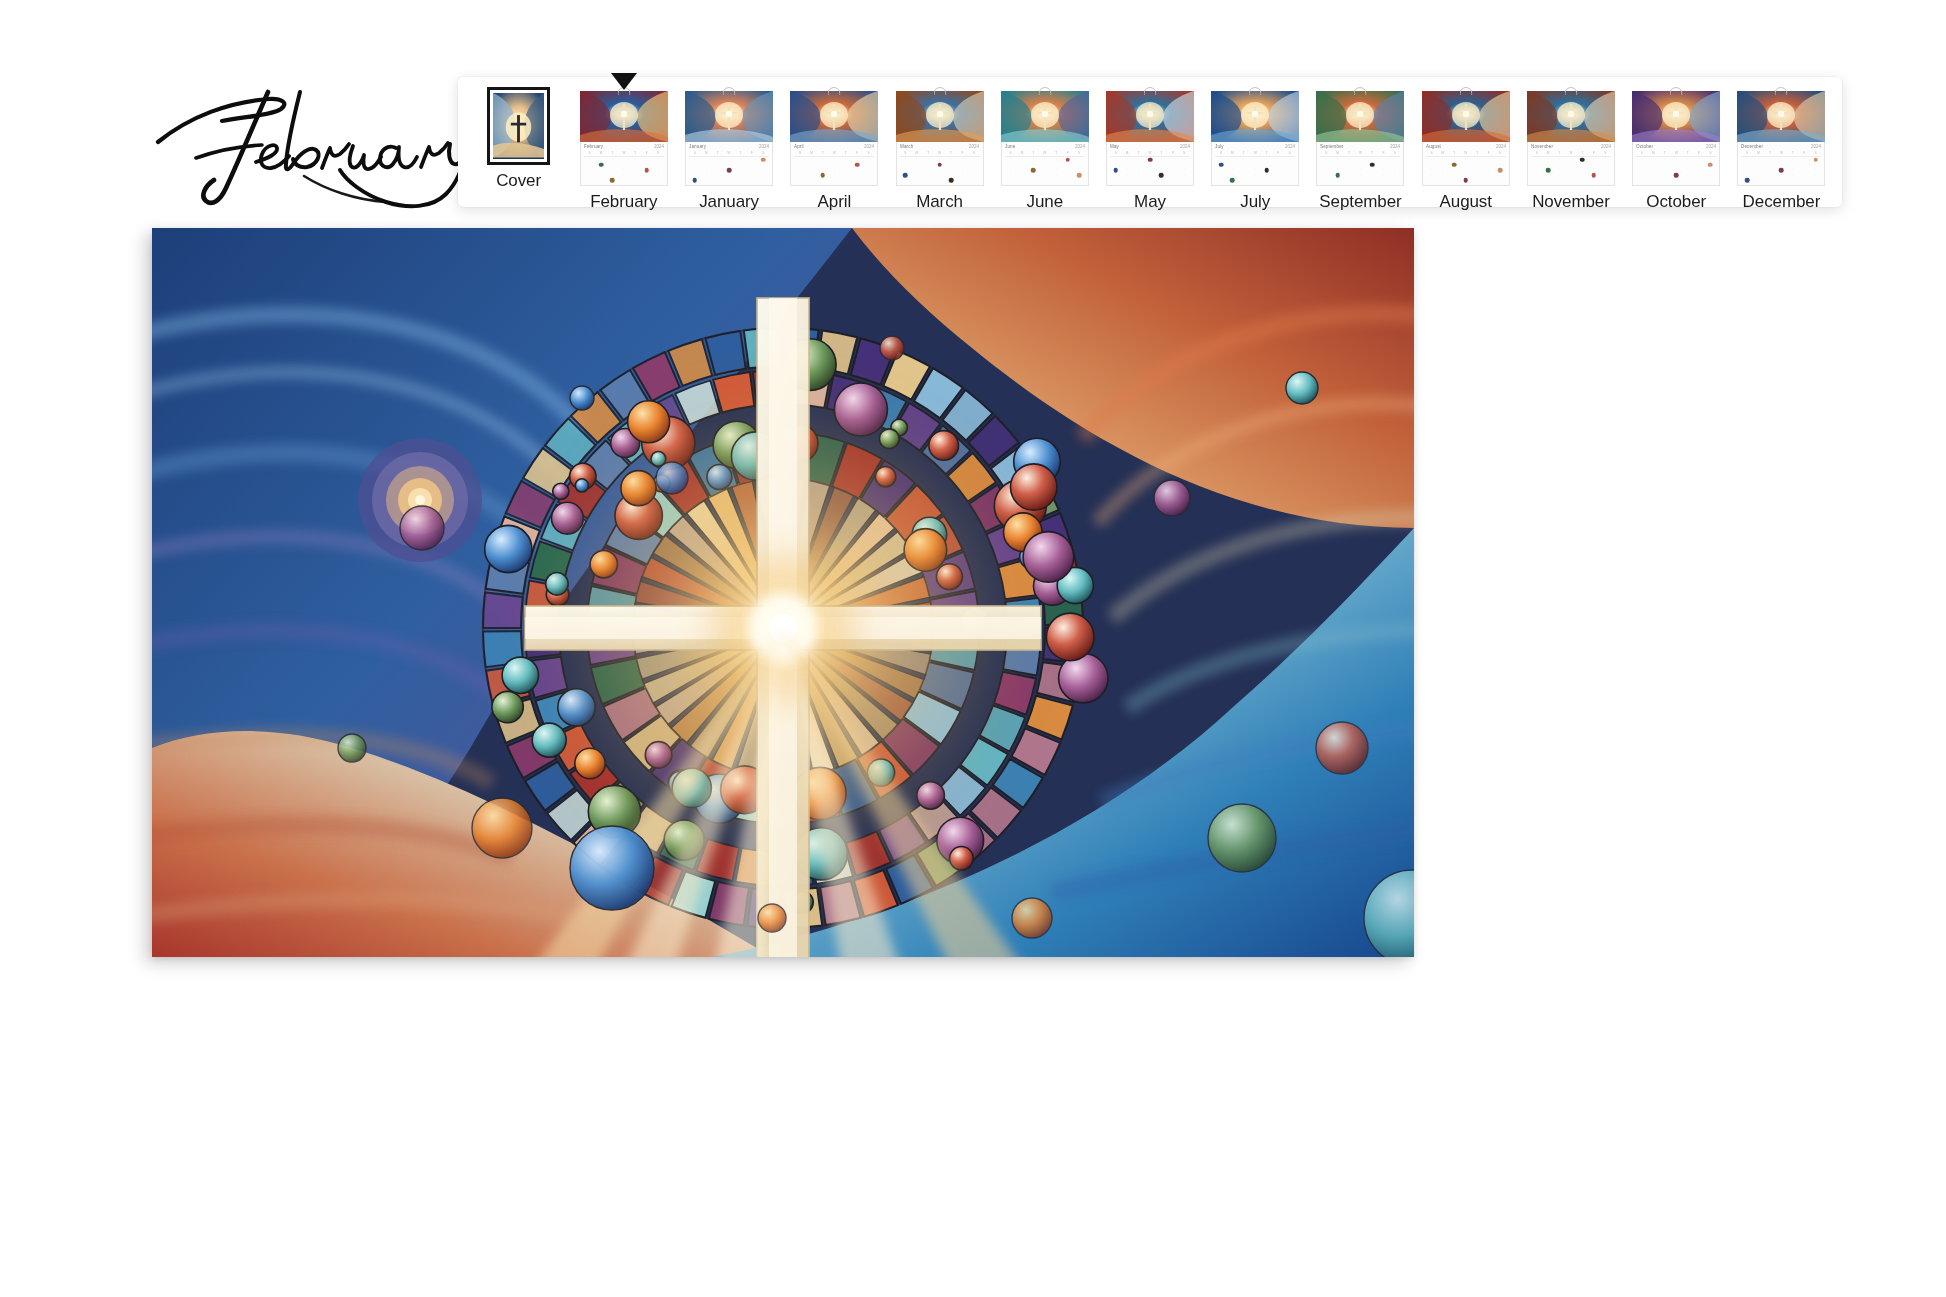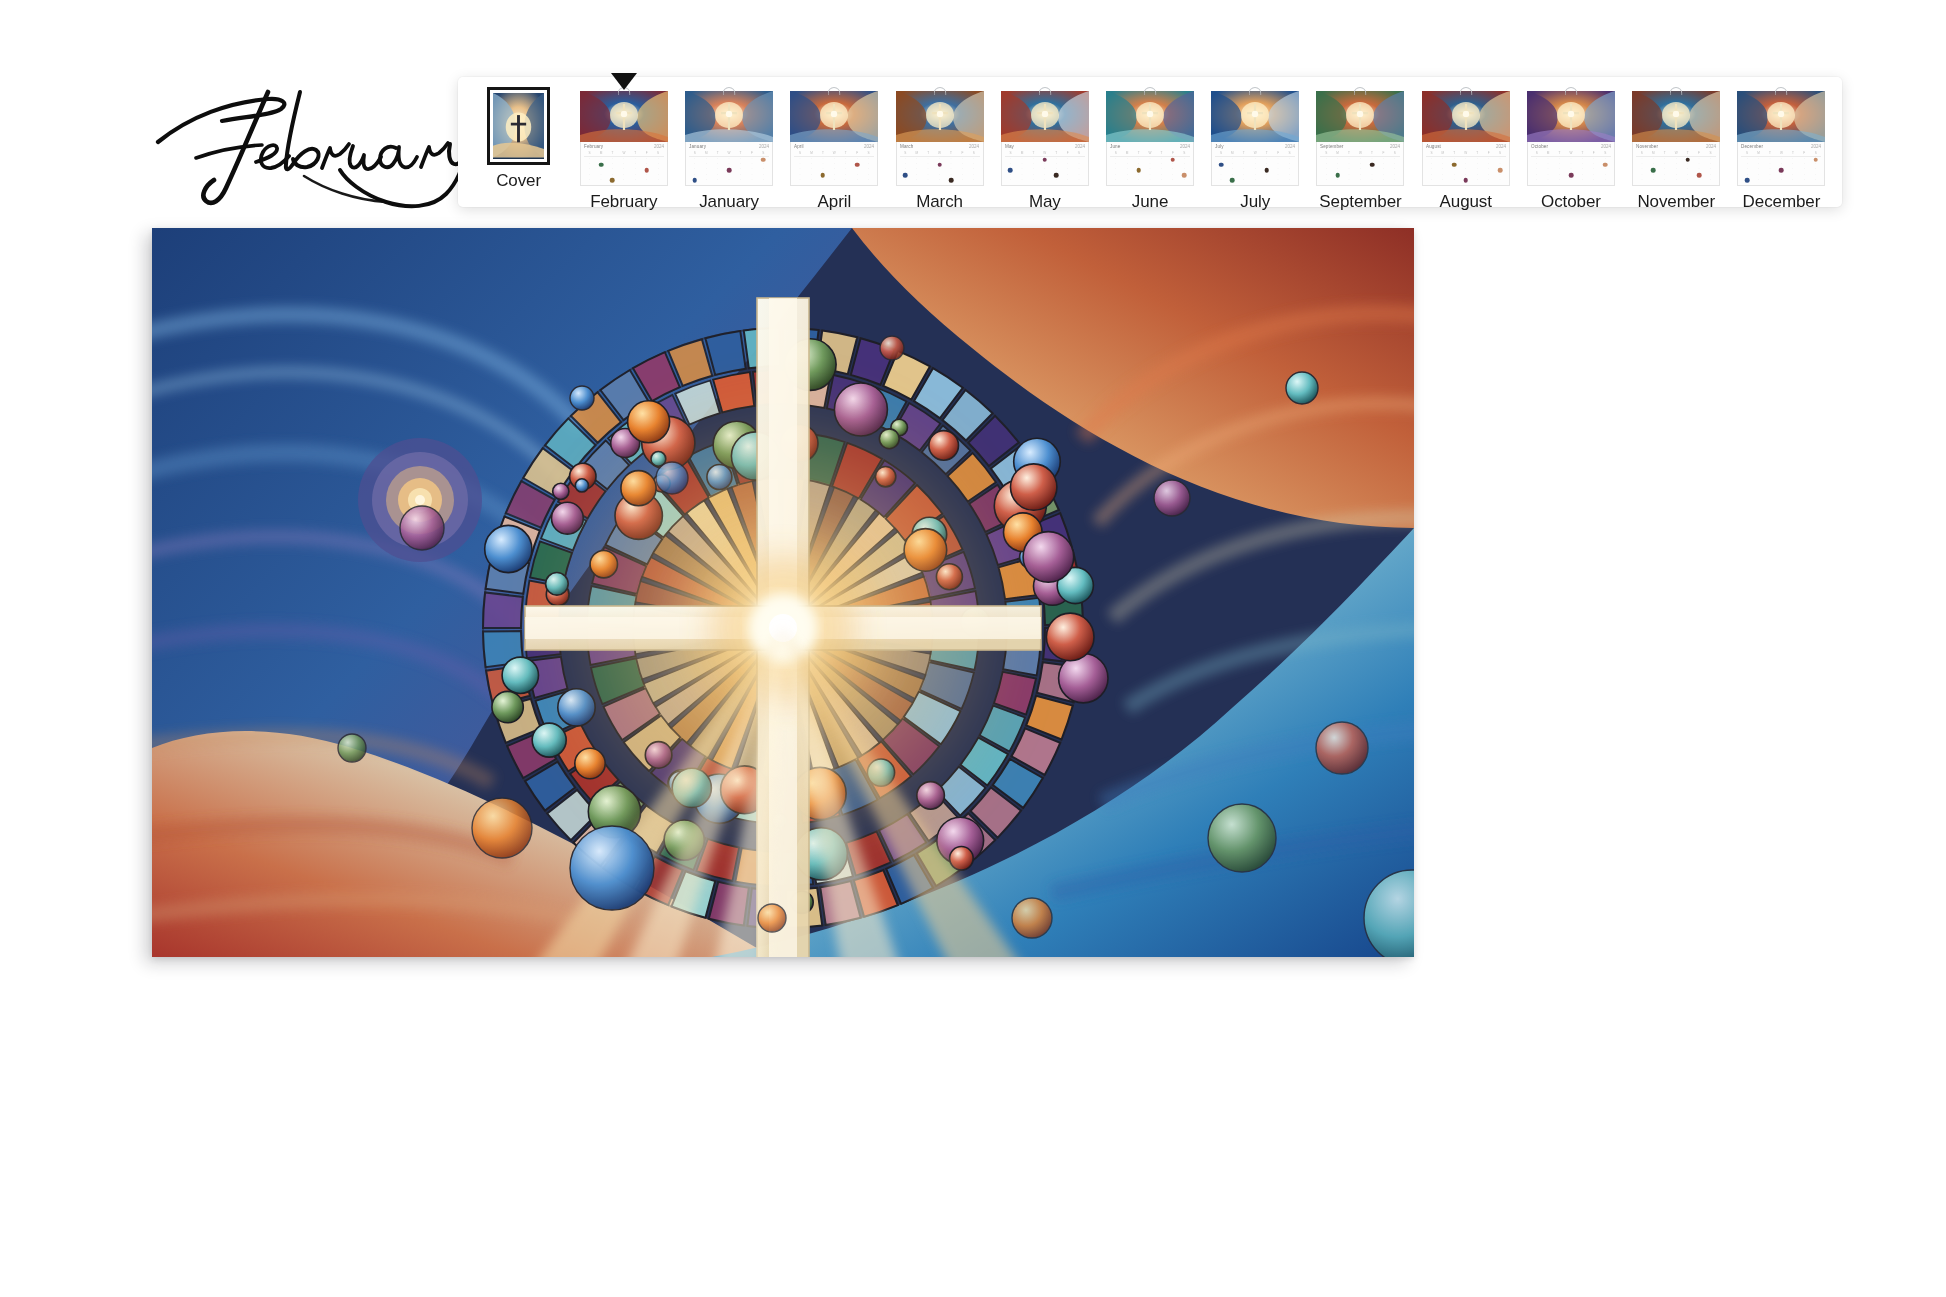--- a/index.html
+++ b/index.html
@@ -560,20 +560,95 @@
           </div>
         </div>
       </div>
       <div class="thumb-label">March</div>
     </div>
     <div class="thumb-cell">
       <div class="cal-thumb">
         <div class="cal-hook"></div>
         <div class="cal-art"><svg viewBox="0 0 88 51" preserveAspectRatio="none">
             <defs>
+              <radialGradient id="ma6" cx="50%" cy="45%" r="60%">
+                <stop offset="0%" stop-color="#fff6de"></stop>
+                <stop offset="38%" stop-color="#d4804a"></stop>
+                <stop offset="100%" stop-color="#2a7f8c"></stop>
+              </radialGradient>
+            </defs>
+            <rect width="88" height="51" fill="url(#ma6)"></rect>
+            <path d="M0 0 C22 6 34 18 30 32 C26 45 10 48 0 51 Z" fill="#2a7f8c" opacity="0.7"></path>
+            <path d="M88 0 C66 7 54 18 58 32 C62 45 78 48 88 51 Z" fill="#54619b" opacity="0.65"></path>
+            <path d="M0 44 C24 36 62 36 88 46 L88 51 L0 51 Z" fill="#8ed0d4" opacity="0.6"></path>
+            <ellipse cx="44" cy="24" rx="14" ry="13" fill="#fff0c8" opacity="0.75"></ellipse>
+            <rect x="42.9" y="13" width="2.2" height="26" fill="#efe2bd"></rect>
+            <rect x="36" y="21" width="16" height="2.2" fill="#efe2bd"></rect>
+            <circle cx="44" cy="23" r="3.2" fill="#fffaea"></circle>
+          </svg></div>
+        <div class="cal-grid-box">
+          <div class="cal-hdr">
+            <span class="m">June</span>
+            <span class="y">2024</span>
+          </div>
+          <div class="cal-dow">
+            <span>S</span>
+            <span>M</span>
+            <span>T</span>
+            <span>W</span>
+            <span>T</span>
+            <span>F</span>
+            <span>S</span>
+          </div>
+          <div class="cal-weeks">
+            <div class="cal-day">·</div>
+            <div class="cal-day">·</div>
+            <div class="cal-day">·</div>
+            <div class="cal-day">·</div>
+            <div class="cal-day">·</div>
+            <div class="cal-day">·<span class="dot" style="background: rgb(176, 86, 74);"></span></div>
+            <div class="cal-day">·</div>
+            <div class="cal-day">·</div>
+            <div class="cal-day">·</div>
+            <div class="cal-day">·</div>
+            <div class="cal-day">·</div>
+            <div class="cal-day">·</div>
+            <div class="cal-day">·</div>
+            <div class="cal-day">·</div>
+            <div class="cal-day">·</div>
+            <div class="cal-day">·</div>
+            <div class="cal-day">·<span class="dot" style="background: rgb(140, 106, 47);"></span></div>
+            <div class="cal-day">·</div>
+            <div class="cal-day">·</div>
+            <div class="cal-day">·</div>
+            <div class="cal-day">·</div>
+            <div class="cal-day">·</div>
+            <div class="cal-day">·</div>
+            <div class="cal-day">·</div>
+            <div class="cal-day">·</div>
+            <div class="cal-day">·</div>
+            <div class="cal-day">·</div>
+            <div class="cal-day">·<span class="dot" style="background: rgb(201, 143, 106);"></span></div>
+            <div class="cal-day">·</div>
+            <div class="cal-day">·</div>
+            <div class="cal-day">·</div>
+            <div class="cal-day">·</div>
+            <div class="cal-day">·</div>
+            <div class="cal-day">·</div>
+            <div class="cal-day">·</div>
+          </div>
+        </div>
+      </div>
+      <div class="thumb-label">June</div>
+    </div>
+    <div class="thumb-cell">
+      <div class="cal-thumb">
+        <div class="cal-hook"></div>
+        <div class="cal-art"><svg viewBox="0 0 88 51" preserveAspectRatio="none">
+            <defs>
               <radialGradient id="ma5" cx="50%" cy="45%" r="60%">
                 <stop offset="0%" stop-color="#fff6de"></stop>
                 <stop offset="38%" stop-color="#2f6f9c"></stop>
                 <stop offset="100%" stop-color="#a03a2c"></stop>
               </radialGradient>
             </defs>
             <rect width="88" height="51" fill="url(#ma5)"></rect>
             <path d="M0 0 C22 6 34 18 30 32 C26 45 10 48 0 51 Z" fill="#a03a2c" opacity="0.7"></path>
             <path d="M88 0 C66 7 54 18 58 32 C62 45 78 48 88 51 Z" fill="#cdd9e2" opacity="0.65"></path>
             <path d="M0 44 C24 36 62 36 88 46 L88 51 L0 51 Z" fill="#e08a4c" opacity="0.6"></path>
@@ -629,95 +704,20 @@
             <div class="cal-day">·</div>
             <div class="cal-day">·</div>
             <div class="cal-day">·</div>
             <div class="cal-day">·</div>
             <div class="cal-day">·</div>
             <div class="cal-day">·</div>
           </div>
         </div>
       </div>
       <div class="thumb-label">May</div>
-    </div>
-    <div class="thumb-cell">
-      <div class="cal-thumb">
-        <div class="cal-hook"></div>
-        <div class="cal-art"><svg viewBox="0 0 88 51" preserveAspectRatio="none">
-            <defs>
-              <radialGradient id="ma6" cx="50%" cy="45%" r="60%">
-                <stop offset="0%" stop-color="#fff6de"></stop>
-                <stop offset="38%" stop-color="#d4804a"></stop>
-                <stop offset="100%" stop-color="#2a7f8c"></stop>
-              </radialGradient>
-            </defs>
-            <rect width="88" height="51" fill="url(#ma6)"></rect>
-            <path d="M0 0 C22 6 34 18 30 32 C26 45 10 48 0 51 Z" fill="#2a7f8c" opacity="0.7"></path>
-            <path d="M88 0 C66 7 54 18 58 32 C62 45 78 48 88 51 Z" fill="#54619b" opacity="0.65"></path>
-            <path d="M0 44 C24 36 62 36 88 46 L88 51 L0 51 Z" fill="#8ed0d4" opacity="0.6"></path>
-            <ellipse cx="44" cy="24" rx="14" ry="13" fill="#fff0c8" opacity="0.75"></ellipse>
-            <rect x="42.9" y="13" width="2.2" height="26" fill="#efe2bd"></rect>
-            <rect x="36" y="21" width="16" height="2.2" fill="#efe2bd"></rect>
-            <circle cx="44" cy="23" r="3.2" fill="#fffaea"></circle>
-          </svg></div>
-        <div class="cal-grid-box">
-          <div class="cal-hdr">
-            <span class="m">June</span>
-            <span class="y">2024</span>
-          </div>
-          <div class="cal-dow">
-            <span>S</span>
-            <span>M</span>
-            <span>T</span>
-            <span>W</span>
-            <span>T</span>
-            <span>F</span>
-            <span>S</span>
-          </div>
-          <div class="cal-weeks">
-            <div class="cal-day">·</div>
-            <div class="cal-day">·</div>
-            <div class="cal-day">·</div>
-            <div class="cal-day">·</div>
-            <div class="cal-day">·</div>
-            <div class="cal-day">·<span class="dot" style="background: rgb(176, 86, 74);"></span></div>
-            <div class="cal-day">·</div>
-            <div class="cal-day">·</div>
-            <div class="cal-day">·</div>
-            <div class="cal-day">·</div>
-            <div class="cal-day">·</div>
-            <div class="cal-day">·</div>
-            <div class="cal-day">·</div>
-            <div class="cal-day">·</div>
-            <div class="cal-day">·</div>
-            <div class="cal-day">·</div>
-            <div class="cal-day">·<span class="dot" style="background: rgb(140, 106, 47);"></span></div>
-            <div class="cal-day">·</div>
-            <div class="cal-day">·</div>
-            <div class="cal-day">·</div>
-            <div class="cal-day">·</div>
-            <div class="cal-day">·</div>
-            <div class="cal-day">·</div>
-            <div class="cal-day">·</div>
-            <div class="cal-day">·</div>
-            <div class="cal-day">·</div>
-            <div class="cal-day">·</div>
-            <div class="cal-day">·<span class="dot" style="background: rgb(201, 143, 106);"></span></div>
-            <div class="cal-day">·</div>
-            <div class="cal-day">·</div>
-            <div class="cal-day">·</div>
-            <div class="cal-day">·</div>
-            <div class="cal-day">·</div>
-            <div class="cal-day">·</div>
-            <div class="cal-day">·</div>
-          </div>
-        </div>
-      </div>
-      <div class="thumb-label">June</div>
     </div>
     <div class="thumb-cell">
       <div class="cal-thumb">
         <div class="cal-hook"></div>
         <div class="cal-art"><svg viewBox="0 0 88 51" preserveAspectRatio="none">
             <defs>
               <radialGradient id="ma7" cx="50%" cy="45%" r="60%">
                 <stop offset="0%" stop-color="#fff6de"></stop>
                 <stop offset="38%" stop-color="#e2a05c"></stop>
                 <stop offset="100%" stop-color="#1f4f8c"></stop>
@@ -935,20 +935,95 @@
           </div>
         </div>
       </div>
       <div class="thumb-label">August</div>
     </div>
     <div class="thumb-cell">
       <div class="cal-thumb">
         <div class="cal-hook"></div>
         <div class="cal-art"><svg viewBox="0 0 88 51" preserveAspectRatio="none">
             <defs>
+              <radialGradient id="ma11" cx="50%" cy="45%" r="60%">
+                <stop offset="0%" stop-color="#fff6de"></stop>
+                <stop offset="38%" stop-color="#2f6f9c"></stop>
+                <stop offset="100%" stop-color="#7a3a2a"></stop>
+              </radialGradient>
+            </defs>
+            <rect width="88" height="51" fill="url(#ma11)"></rect>
+            <path d="M0 0 C22 6 34 18 30 32 C26 45 10 48 0 51 Z" fill="#7a3a2a" opacity="0.7"></path>
+            <path d="M88 0 C66 7 54 18 58 32 C62 45 78 48 88 51 Z" fill="#e0d0b0" opacity="0.65"></path>
+            <path d="M0 44 C24 36 62 36 88 46 L88 51 L0 51 Z" fill="#d4904c" opacity="0.6"></path>
+            <ellipse cx="44" cy="24" rx="14" ry="13" fill="#fff0c8" opacity="0.75"></ellipse>
+            <rect x="42.9" y="13" width="2.2" height="26" fill="#efe2bd"></rect>
+            <rect x="36" y="21" width="16" height="2.2" fill="#efe2bd"></rect>
+            <circle cx="44" cy="23" r="3.2" fill="#fffaea"></circle>
+          </svg></div>
+        <div class="cal-grid-box">
+          <div class="cal-hdr">
+            <span class="m">November</span>
+            <span class="y">2024</span>
+          </div>
+          <div class="cal-dow">
+            <span>S</span>
+            <span>M</span>
+            <span>T</span>
+            <span>W</span>
+            <span>T</span>
+            <span>F</span>
+            <span>S</span>
+          </div>
+          <div class="cal-weeks">
+            <div class="cal-day">·</div>
+            <div class="cal-day">·</div>
+            <div class="cal-day">·</div>
+            <div class="cal-day">·</div>
+            <div class="cal-day">·<span class="dot" style="background: rgb(58, 42, 34);"></span></div>
+            <div class="cal-day">·</div>
+            <div class="cal-day">·</div>
+            <div class="cal-day">·</div>
+            <div class="cal-day">·</div>
+            <div class="cal-day">·</div>
+            <div class="cal-day">·</div>
+            <div class="cal-day">·</div>
+            <div class="cal-day">·</div>
+            <div class="cal-day">·</div>
+            <div class="cal-day">·</div>
+            <div class="cal-day">·<span class="dot" style="background: rgb(58, 111, 74);"></span></div>
+            <div class="cal-day">·</div>
+            <div class="cal-day">·</div>
+            <div class="cal-day">·</div>
+            <div class="cal-day">·</div>
+            <div class="cal-day">·</div>
+            <div class="cal-day">·</div>
+            <div class="cal-day">·</div>
+            <div class="cal-day">·</div>
+            <div class="cal-day">·</div>
+            <div class="cal-day">·</div>
+            <div class="cal-day">·<span class="dot" style="background: rgb(176, 86, 74);"></span></div>
+            <div class="cal-day">·</div>
+            <div class="cal-day">·</div>
+            <div class="cal-day">·</div>
+            <div class="cal-day">·</div>
+            <div class="cal-day">·</div>
+            <div class="cal-day">·</div>
+            <div class="cal-day">·</div>
+            <div class="cal-day">·</div>
+          </div>
+        </div>
+      </div>
+      <div class="thumb-label">November</div>
+    </div>
+    <div class="thumb-cell">
+      <div class="cal-thumb">
+        <div class="cal-hook"></div>
+        <div class="cal-art"><svg viewBox="0 0 88 51" preserveAspectRatio="none">
+            <defs>
               <radialGradient id="ma10" cx="50%" cy="45%" r="60%">
                 <stop offset="0%" stop-color="#fff6de"></stop>
                 <stop offset="38%" stop-color="#d4874a"></stop>
                 <stop offset="100%" stop-color="#4a2f6f"></stop>
               </radialGradient>
             </defs>
             <rect width="88" height="51" fill="url(#ma10)"></rect>
             <path d="M0 0 C22 6 34 18 30 32 C26 45 10 48 0 51 Z" fill="#4a2f6f" opacity="0.7"></path>
             <path d="M88 0 C66 7 54 18 58 32 C62 45 78 48 88 51 Z" fill="#7fa8cc" opacity="0.65"></path>
             <path d="M0 44 C24 36 62 36 88 46 L88 51 L0 51 Z" fill="#9c7fc8" opacity="0.6"></path>
@@ -1004,95 +1079,20 @@
             <div class="cal-day">·</div>
             <div class="cal-day">·</div>
             <div class="cal-day">·</div>
             <div class="cal-day">·</div>
             <div class="cal-day">·</div>
             <div class="cal-day">·</div>
           </div>
         </div>
       </div>
       <div class="thumb-label">October</div>
-    </div>
-    <div class="thumb-cell">
-      <div class="cal-thumb">
-        <div class="cal-hook"></div>
-        <div class="cal-art"><svg viewBox="0 0 88 51" preserveAspectRatio="none">
-            <defs>
-              <radialGradient id="ma11" cx="50%" cy="45%" r="60%">
-                <stop offset="0%" stop-color="#fff6de"></stop>
-                <stop offset="38%" stop-color="#2f6f9c"></stop>
-                <stop offset="100%" stop-color="#7a3a2a"></stop>
-              </radialGradient>
-            </defs>
-            <rect width="88" height="51" fill="url(#ma11)"></rect>
-            <path d="M0 0 C22 6 34 18 30 32 C26 45 10 48 0 51 Z" fill="#7a3a2a" opacity="0.7"></path>
-            <path d="M88 0 C66 7 54 18 58 32 C62 45 78 48 88 51 Z" fill="#e0d0b0" opacity="0.65"></path>
-            <path d="M0 44 C24 36 62 36 88 46 L88 51 L0 51 Z" fill="#d4904c" opacity="0.6"></path>
-            <ellipse cx="44" cy="24" rx="14" ry="13" fill="#fff0c8" opacity="0.75"></ellipse>
-            <rect x="42.9" y="13" width="2.2" height="26" fill="#efe2bd"></rect>
-            <rect x="36" y="21" width="16" height="2.2" fill="#efe2bd"></rect>
-            <circle cx="44" cy="23" r="3.2" fill="#fffaea"></circle>
-          </svg></div>
-        <div class="cal-grid-box">
-          <div class="cal-hdr">
-            <span class="m">November</span>
-            <span class="y">2024</span>
-          </div>
-          <div class="cal-dow">
-            <span>S</span>
-            <span>M</span>
-            <span>T</span>
-            <span>W</span>
-            <span>T</span>
-            <span>F</span>
-            <span>S</span>
-          </div>
-          <div class="cal-weeks">
-            <div class="cal-day">·</div>
-            <div class="cal-day">·</div>
-            <div class="cal-day">·</div>
-            <div class="cal-day">·</div>
-            <div class="cal-day">·<span class="dot" style="background: rgb(58, 42, 34);"></span></div>
-            <div class="cal-day">·</div>
-            <div class="cal-day">·</div>
-            <div class="cal-day">·</div>
-            <div class="cal-day">·</div>
-            <div class="cal-day">·</div>
-            <div class="cal-day">·</div>
-            <div class="cal-day">·</div>
-            <div class="cal-day">·</div>
-            <div class="cal-day">·</div>
-            <div class="cal-day">·</div>
-            <div class="cal-day">·<span class="dot" style="background: rgb(58, 111, 74);"></span></div>
-            <div class="cal-day">·</div>
-            <div class="cal-day">·</div>
-            <div class="cal-day">·</div>
-            <div class="cal-day">·</div>
-            <div class="cal-day">·</div>
-            <div class="cal-day">·</div>
-            <div class="cal-day">·</div>
-            <div class="cal-day">·</div>
-            <div class="cal-day">·</div>
-            <div class="cal-day">·</div>
-            <div class="cal-day">·<span class="dot" style="background: rgb(176, 86, 74);"></span></div>
-            <div class="cal-day">·</div>
-            <div class="cal-day">·</div>
-            <div class="cal-day">·</div>
-            <div class="cal-day">·</div>
-            <div class="cal-day">·</div>
-            <div class="cal-day">·</div>
-            <div class="cal-day">·</div>
-            <div class="cal-day">·</div>
-          </div>
-        </div>
-      </div>
-      <div class="thumb-label">November</div>
     </div>
     <div class="thumb-cell">
       <div class="cal-thumb">
         <div class="cal-hook"></div>
         <div class="cal-art"><svg viewBox="0 0 88 51" preserveAspectRatio="none">
             <defs>
               <radialGradient id="ma12" cx="50%" cy="45%" r="60%">
                 <stop offset="0%" stop-color="#fff6de"></stop>
                 <stop offset="38%" stop-color="#c4603c"></stop>
                 <stop offset="100%" stop-color="#2a4f7a"></stop>

